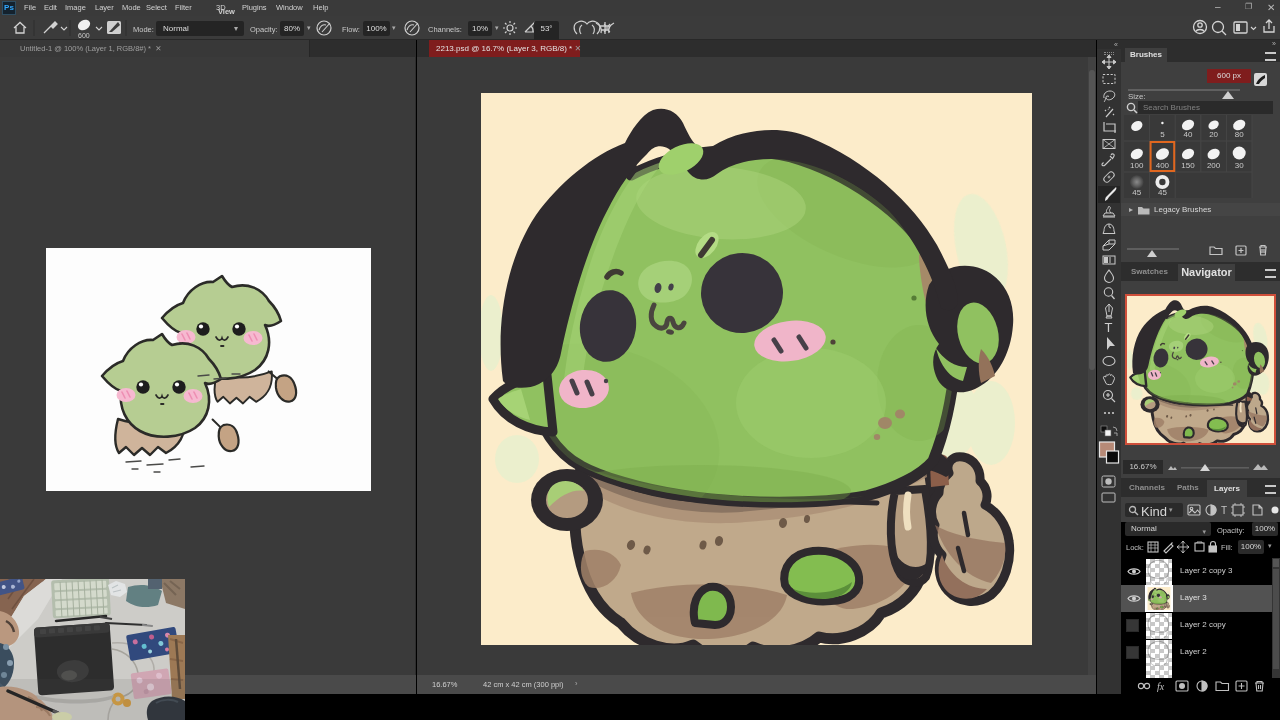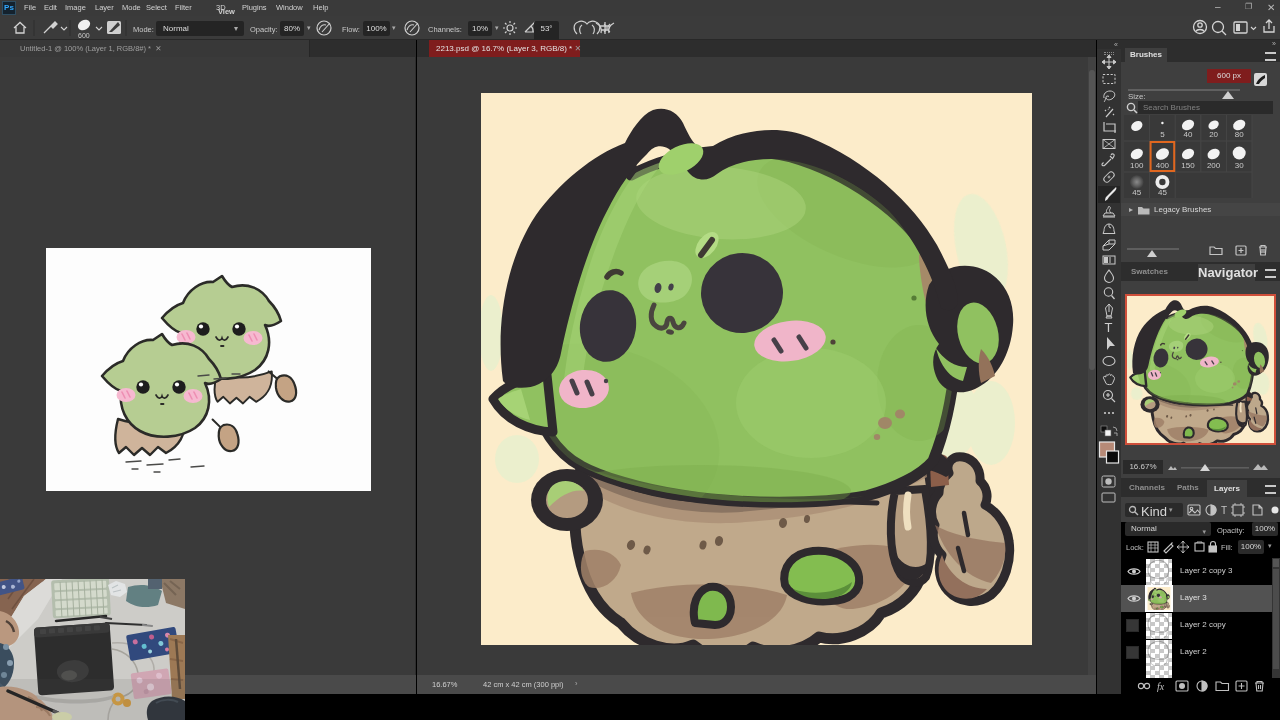--- a/index.html
+++ b/index.html
@@ -451,21 +451,21 @@
       <g stroke="#c4c4c4" fill="none" stroke-width="1.2">
         <path d="M 1,3 h 4 l 1.5,1.5 h 6.5 v 6 h -12 Z"></path>
         <rect x="27" y="2" width="10" height="9" rx="1"></rect>
           <path d="M 32,4 v 5 M 29.5,6.5 h 5"></path>
         <path d="M 50,3 h 8 M 52,3 v -1.5 h 4 v 1.5 M 51,3 l 0.7,8 h 4.6 l 0.7,-8 M 53,5 v 4 M 55,5 v 4"></path>
       </g>
     </svg>
 
     <div class="abs" style="left:0;top:222px;width:159px;height:19px;background:#2d2d2d;"></div>
     <span class="abs" style="left:10px;top:227px;font-size:8px;font-weight:bold;color:#8f8f8f;">Swatches</span>
-    <div class="abs" style="left:57px;top:224px;width:57px;height:17px;background:#3f3f3f;color:#e0e0e0;font-size:13px;font-weight:bold;line-height:17px;text-align:center;margin-left:20px;">Navigator</div>
+    <div class="abs" style="left:57px;top:224px;width:57px;height:17px;background:#3f3f3f;color:#e0e0e0;font-size:11px;font-weight:bold;line-height:17px;text-align:center;">Navigator</div>
     <div class="abs" style="left:144px;top:229px;width:11px;height:5px;border-top:2px solid #c9c9c9;border-bottom:2px solid #c9c9c9;box-sizing:content-box;"></div>
 
     <div class="abs" style="left:6px;top:256px;width:147px;height:147px;outline:2px solid #cf4f3a;overflow:hidden;background:#fcecca;">
       <svg width="147" height="147" viewBox="0 0 551 552">
           <use href="#gobart"></use>
         </svg>
     </div>
     <div class="abs" style="left:2px;top:420px;width:40px;height:14px;background:#2a2a2a;color:#cccccc;font-size:8px;line-height:14px;text-align:center;">16.67%</div>
     <svg class="abs" style="left:46px;top:421px;" width="110" height="13" viewBox="0 0 110 13">
       <path d="M 1,9 L 4,5 L 7,9 Z M 5,9 L 8,6 L 10,9 Z" fill="#b9b9b9"></path>

